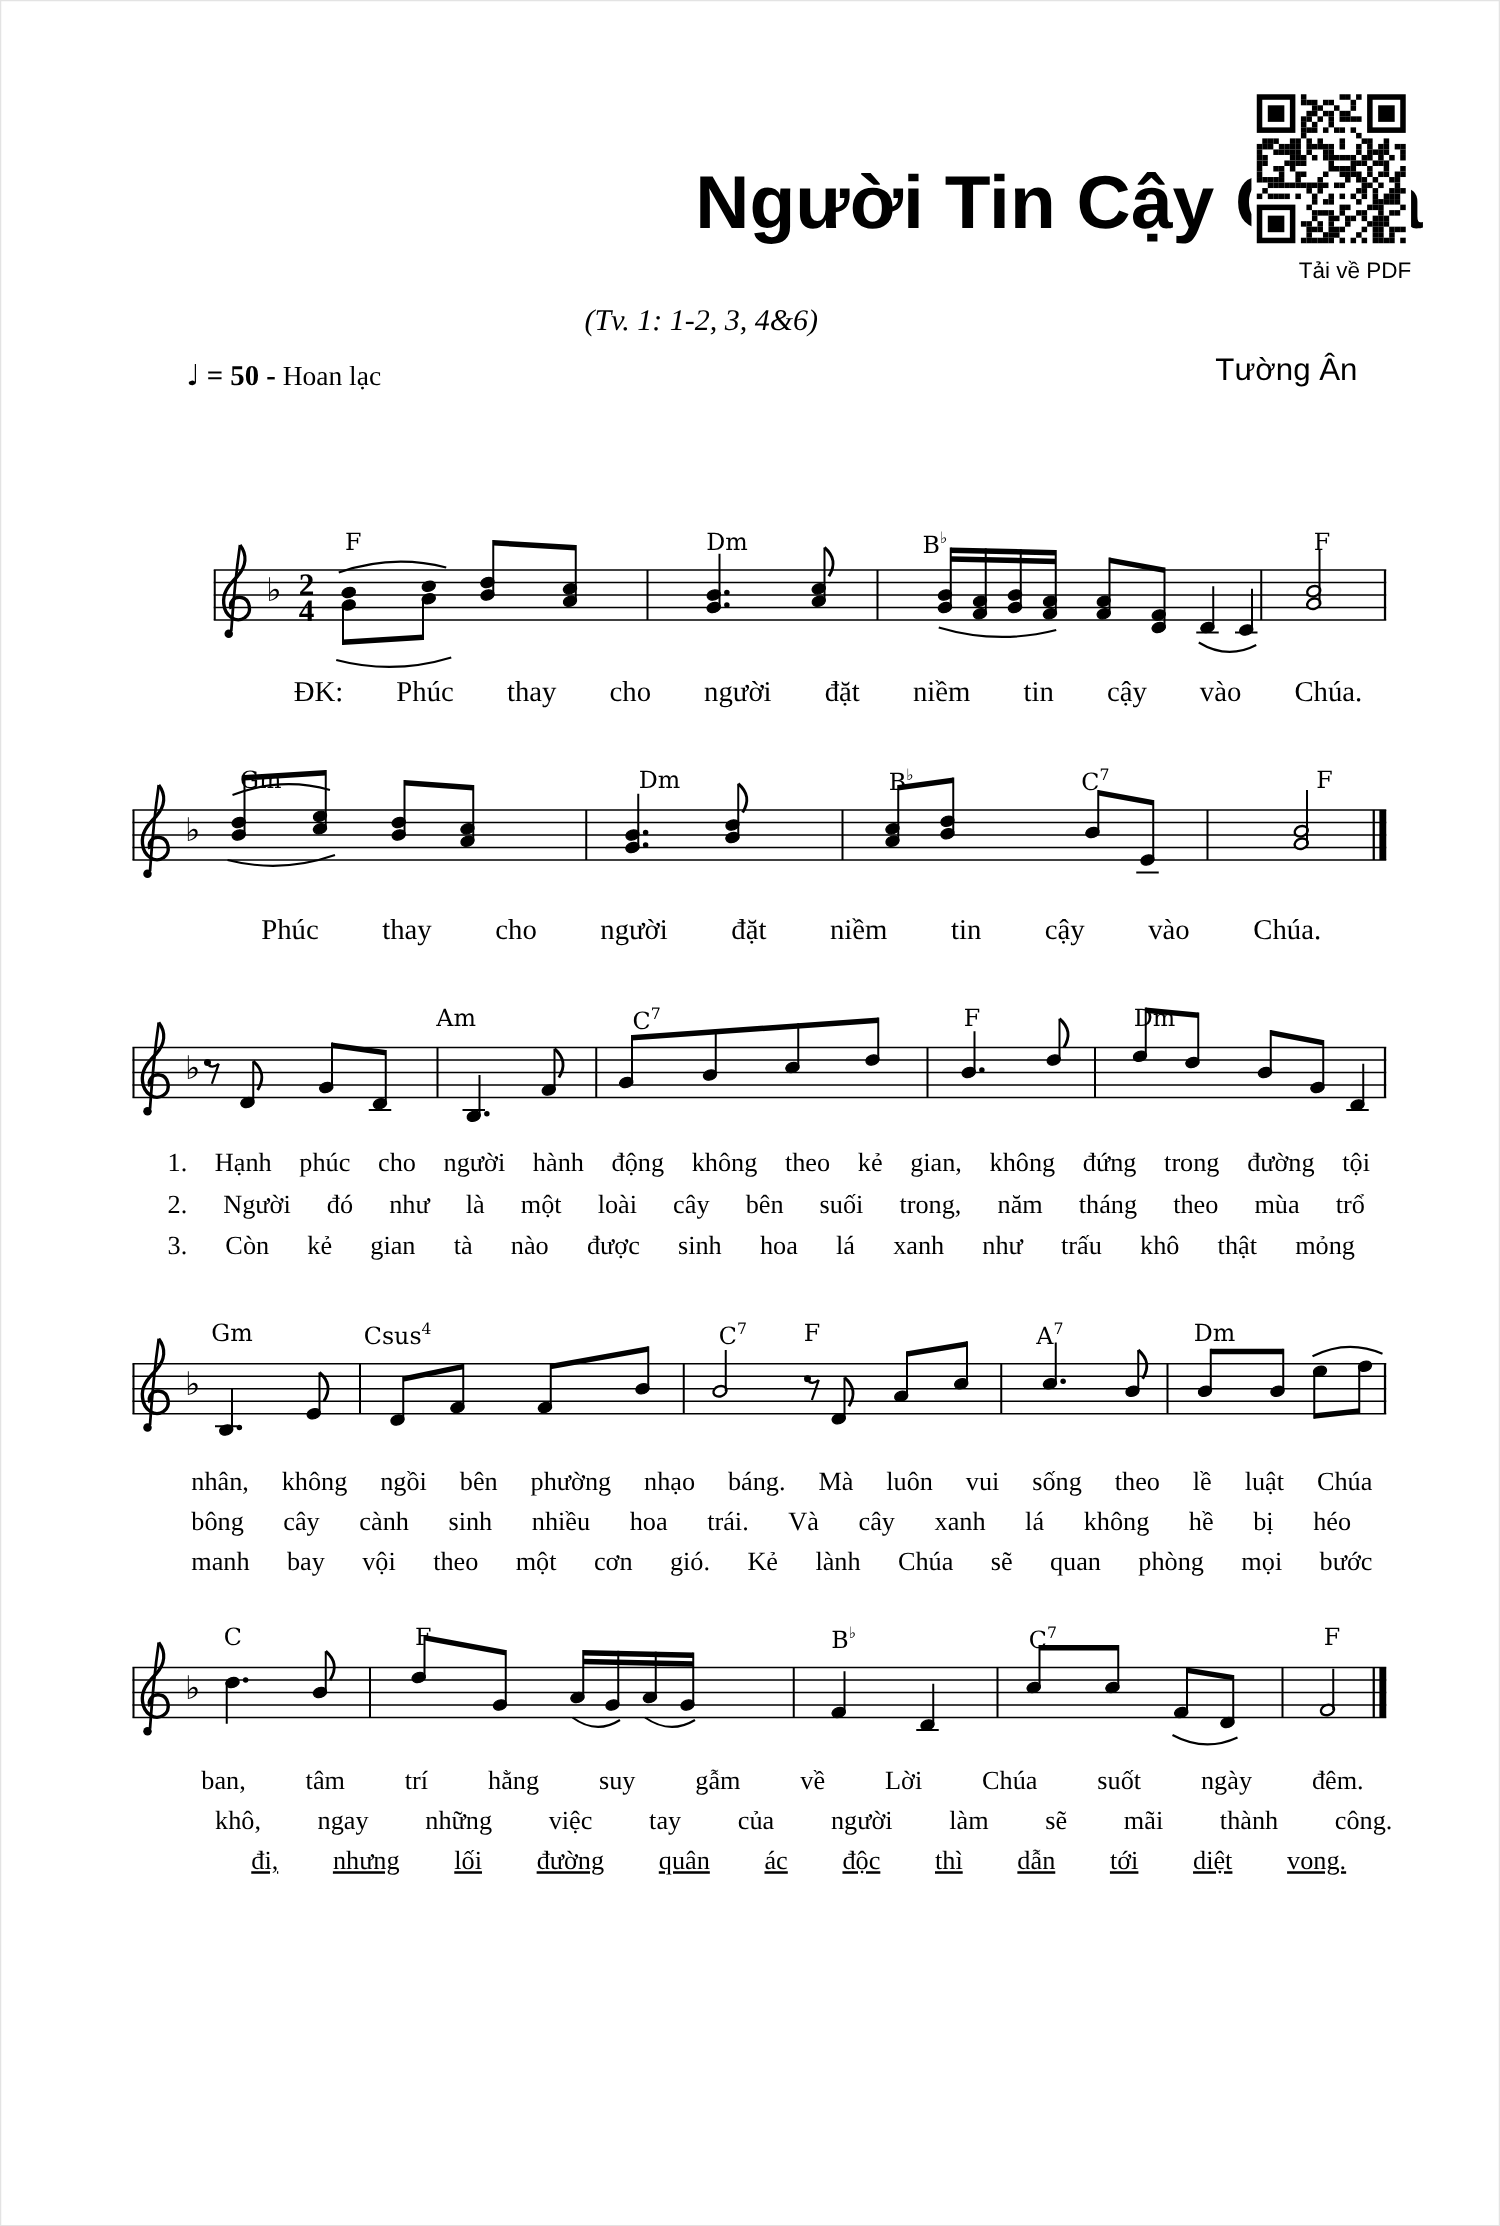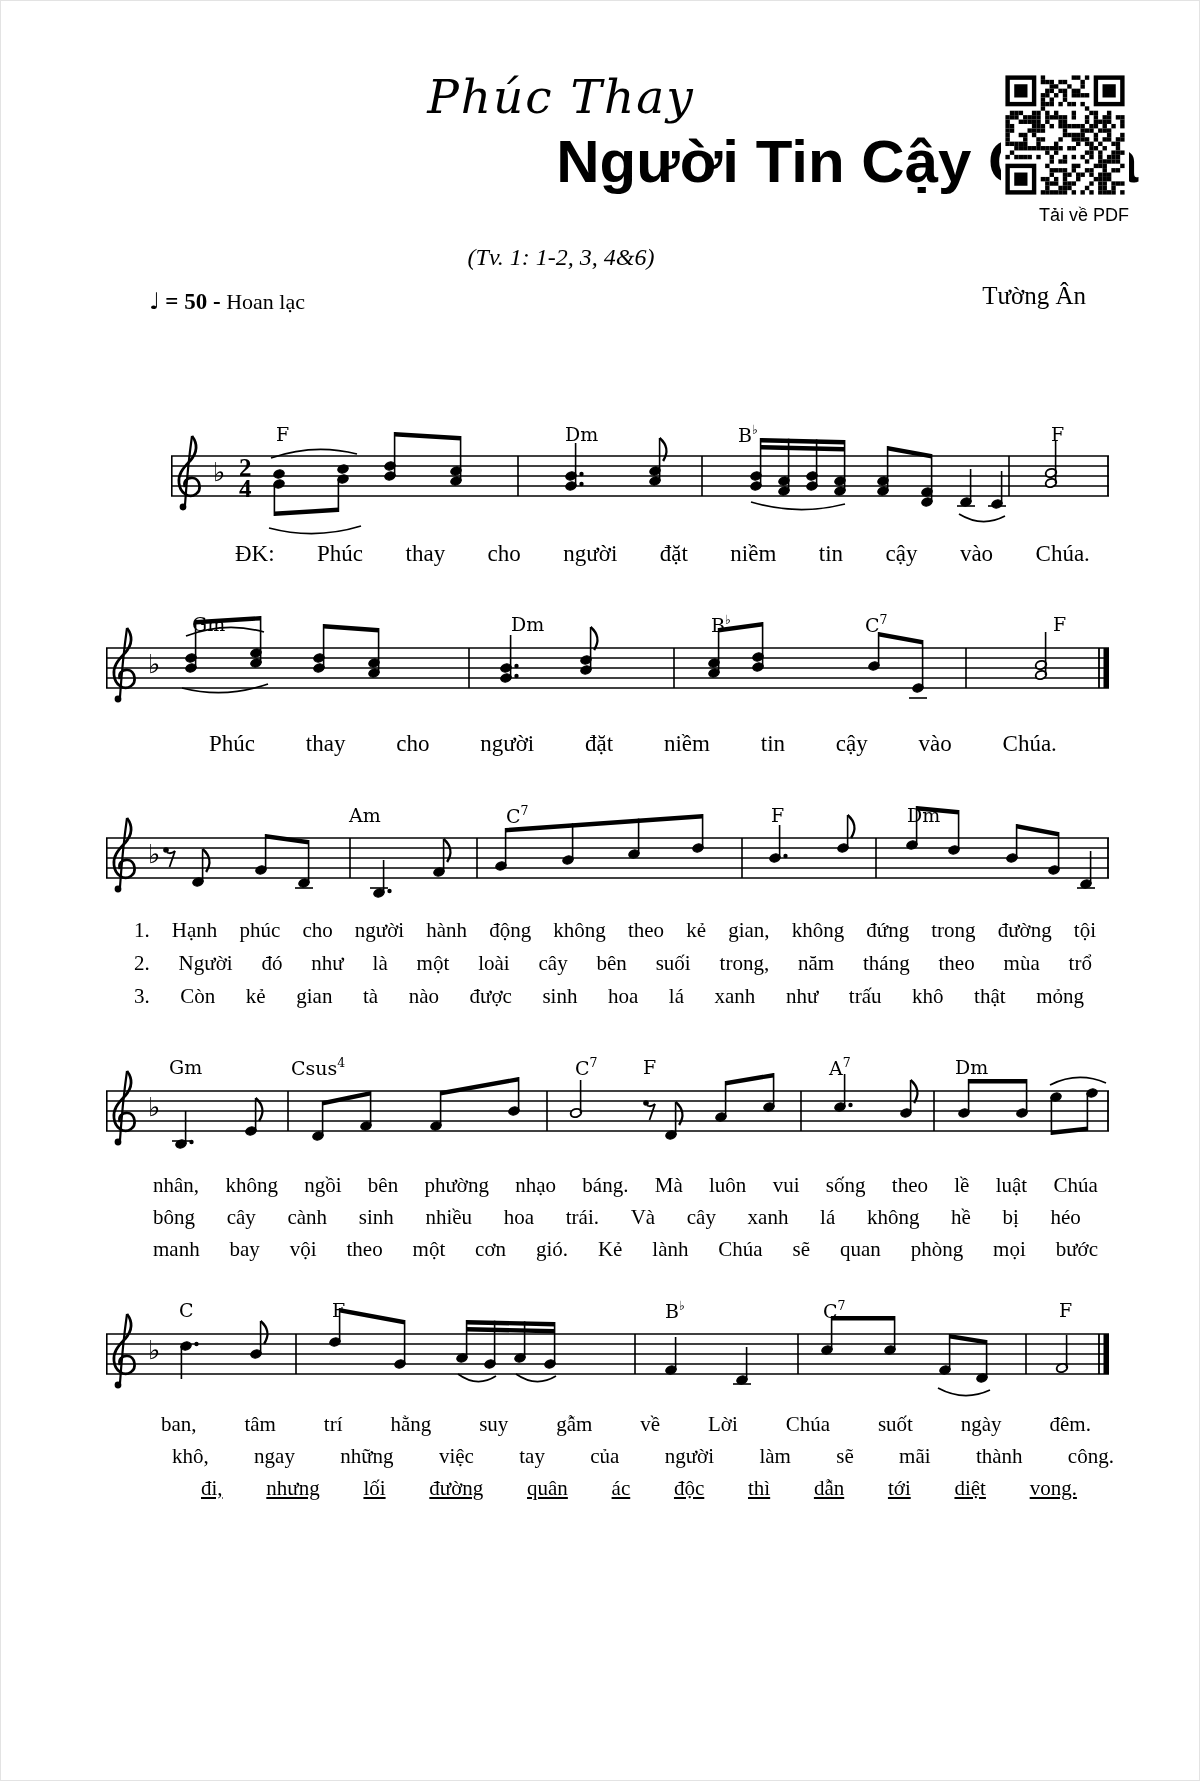--- a/index.html
+++ b/index.html
@@ -8,39 +8,38 @@
         border:1px solid #e3e3e3;box-sizing:border-box;}
   .abs{position:absolute;}
   .title-script{font-family:"DejaVu Serif",serif;font-style:italic;font-size:47px;
         letter-spacing:2px;text-align:center;left:40px;width:1040px;top:68px;color:#000;}
   .title-main{font-family:"Liberation Sans",sans-serif;font-weight:bold;font-size:60px;
         text-align:right;left:0px;width:1120px;top:126px;color:#000000;letter-spacing:0px;padding-left:17px;}
   .subtitle{font-style:italic;font-size:24px;text-align:center;left:0px;width:1120px;top:243px;}
   .tempo{left:148px;top:287px;font-size:22px;}
   .tempo .glyph{font-family:"DejaVu Sans",sans-serif;font-size:23px;font-weight:bold;}
   .tempo .mark{font-weight:bold;font-size:23px;}
-  .composer{font-family:Liberation Serif, serif;font-size:25px;left:785px;width:300px;
+  .composer{font-family:Liberation Sans, sans-serif;font-size:25px;left:785px;width:300px;
         text-align:right;top:281px;}
   .qr-wrap{left:1000px;top:70px;width:128px;}
   .qr-label{font-family:"Liberation Sans",sans-serif;font-size:18px;text-align:right;
         width:128px;margin-top:2px;}
   .chord{position:absolute;font-family:"DejaVu Serif","Liberation Serif",serif;font-size:19px;
         white-space:nowrap;color:#000;}
   .chord sup{font-size:12.5px;position:relative;top:-1px;}
   .lyric{position:absolute;display:flex;justify-content:space-between;color:#000;
         font-family:"Liberation Serif",serif;white-space:nowrap;}
   .lyric span{display:inline-block;}
   .footer{left:81px;top:1722px;font-family:"Liberation Sans",sans-serif;font-size:21px;color:#151515;}
   svg.staff{position:absolute;overflow:visible;}
 </style>
 </head>
 <body>
 
 <div id="page">
-  <div class="abs title-script">Phúc Thay</div>
   <div class="abs title-main">Người Tin Cậy Chúa</div>
 
   <div class="abs qr-wrap">
     <svg id="qr" width="128" height="128" viewBox="0 0 29 29">
         <rect x="0" y="0" width="29" height="29" fill="#fff"></rect>
         <rect x="9" y="1" width="1" height="1" fill="#000"></rect>
         <rect x="16" y="1" width="1" height="1" fill="#000"></rect>
         <rect x="17" y="1" width="1" height="1" fill="#000"></rect>
         <rect x="19" y="1" width="1" height="1" fill="#000"></rect>
         <rect x="9" y="2" width="1" height="1" fill="#000"></rect>

